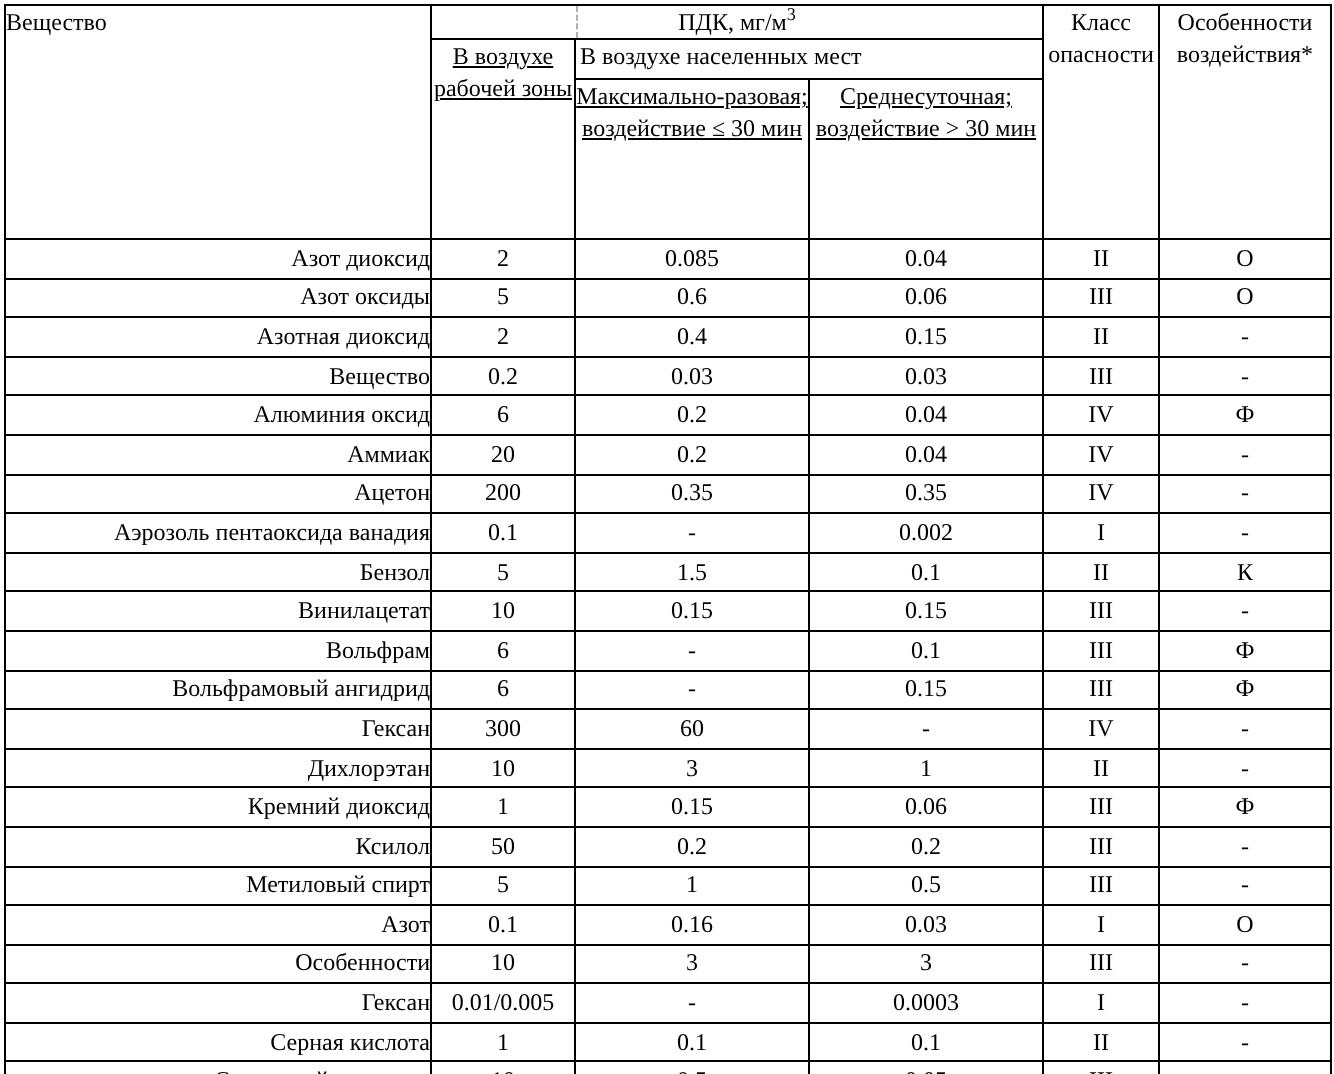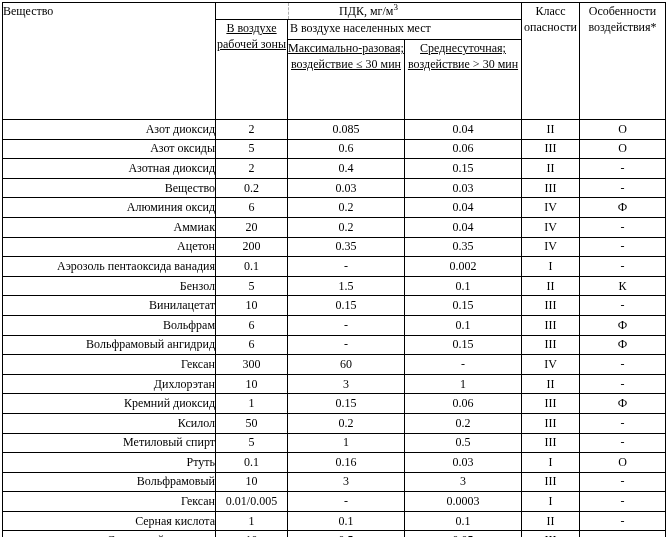--- a/index.html
+++ b/index.html
@@ -235,29 +235,29 @@
   </tr>
       <tr>
     <td class="substance-cell">Метиловый спирт</td>
     <td>5</td>
     <td>1</td>
     <td>0.5</td>
     <td>III</td>
     <td>-</td>
   </tr>
       <tr>
-    <td class="substance-cell">Ртуть</td>
+    <td class="substance-cell">Азот</td>
     <td>0.1</td>
     <td>0.16</td>
     <td>0.03</td>
     <td>I</td>
     <td>О</td>
   </tr>
       <tr>
-    <td class="substance-cell">Вольфрамовый</td>
+    <td class="substance-cell">Особенности</td>
     <td>10</td>
     <td>3</td>
     <td>3</td>
     <td>III</td>
     <td>-</td>
   </tr>
       <tr>
     <td class="substance-cell">Гексан</td>
     <td>0.01/0.005</td>
     <td>-</td>

